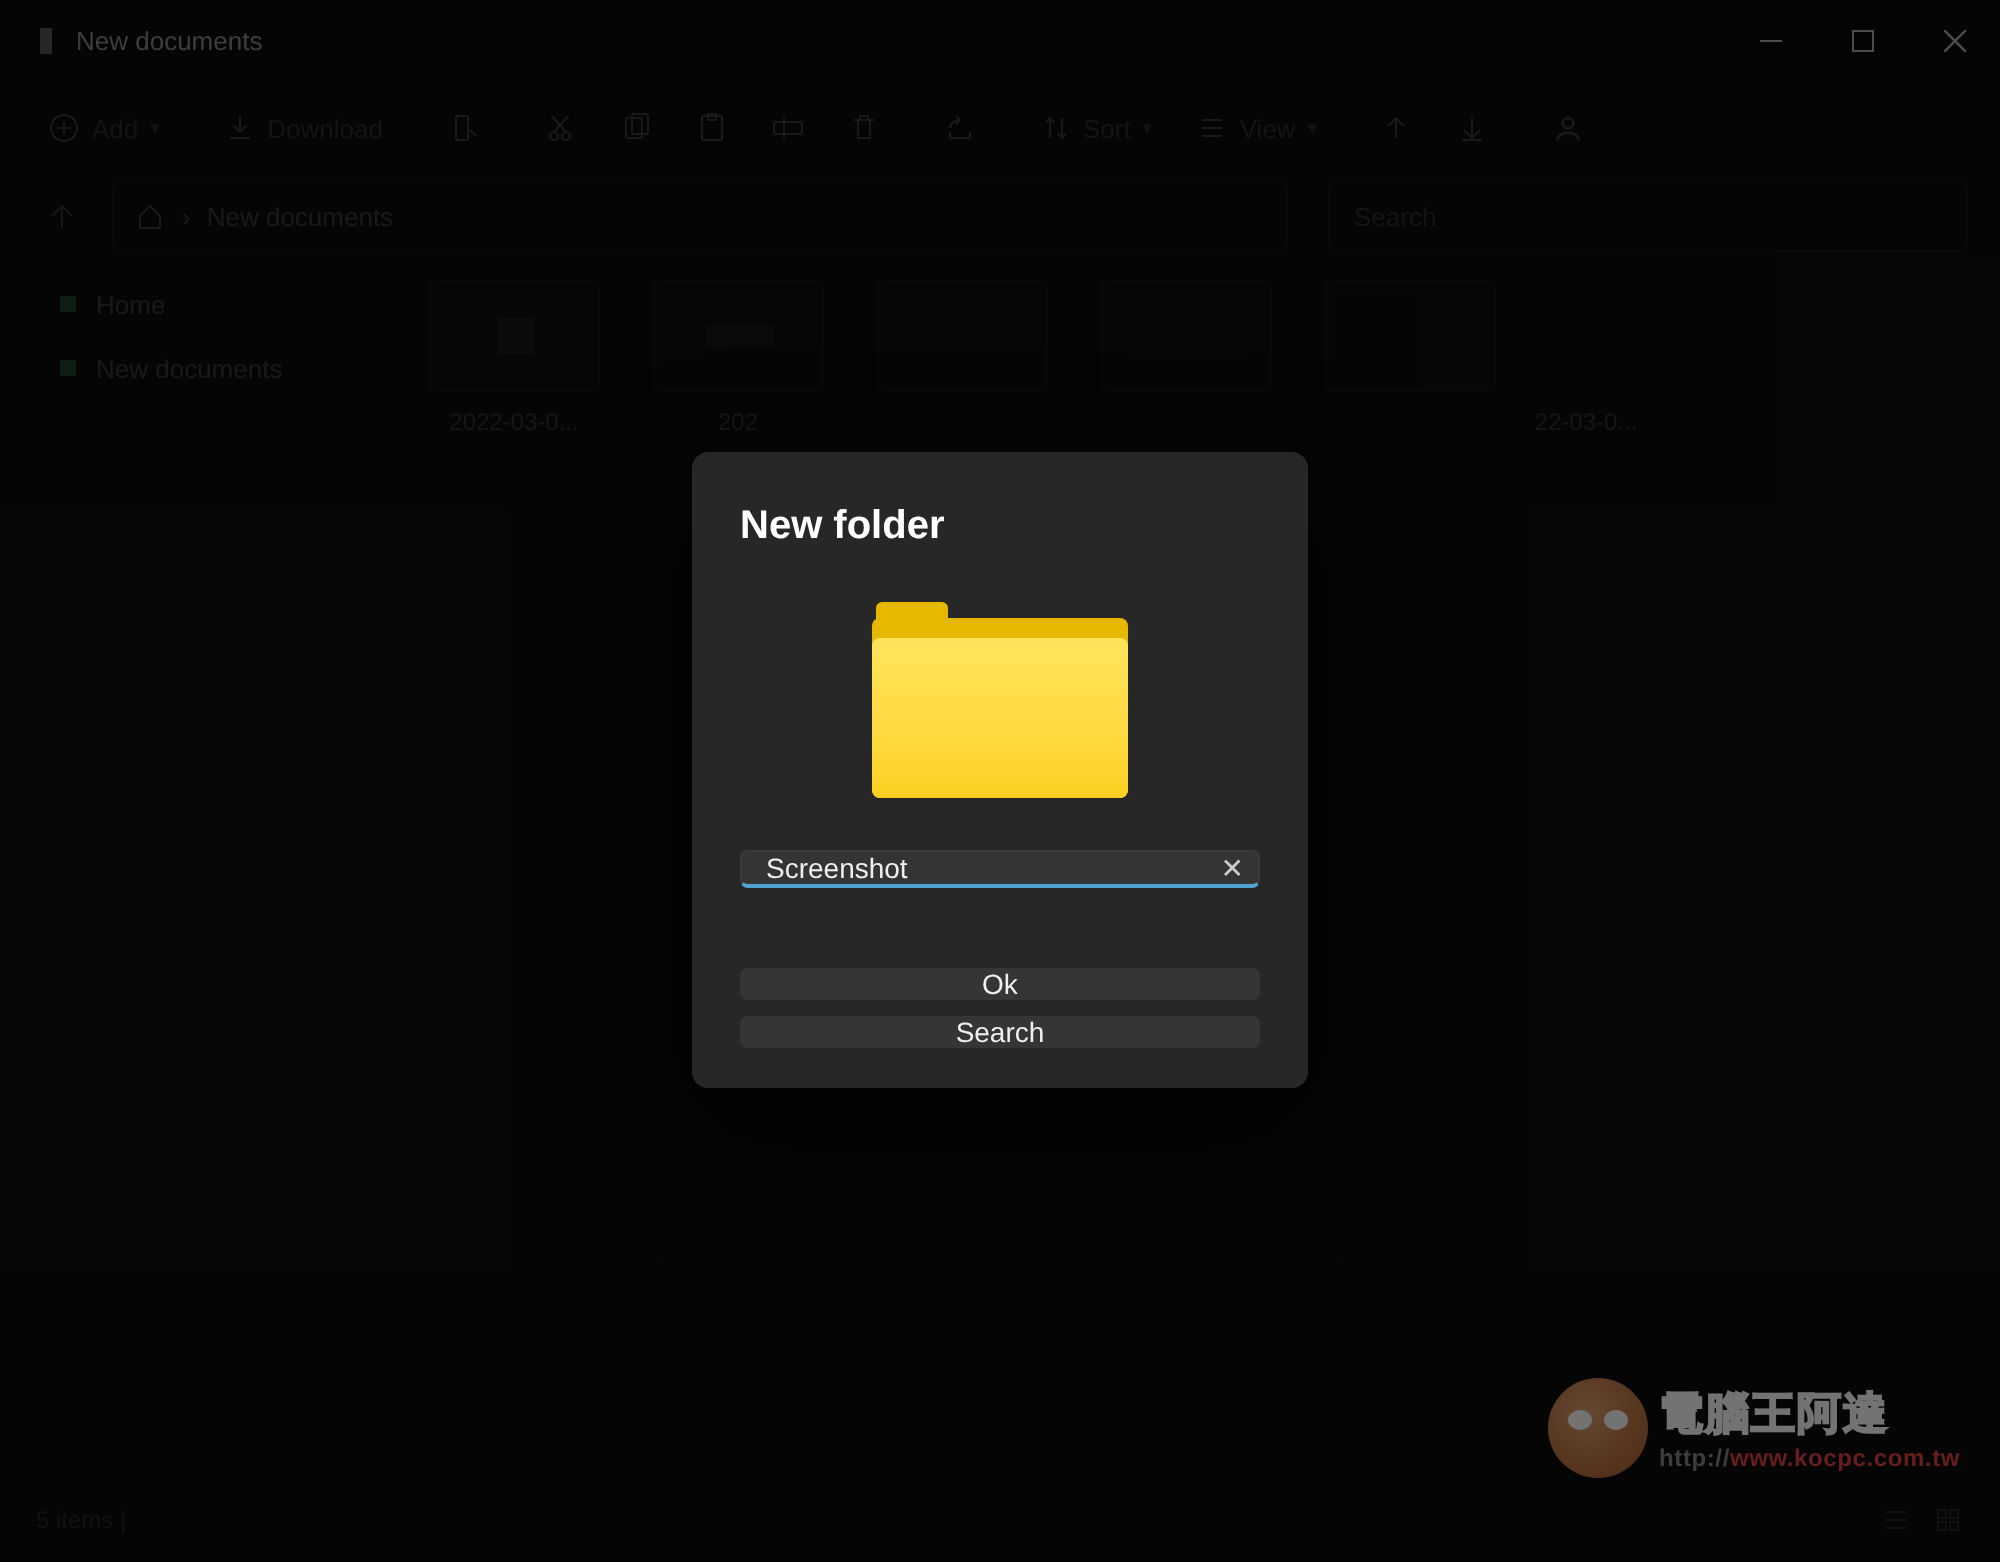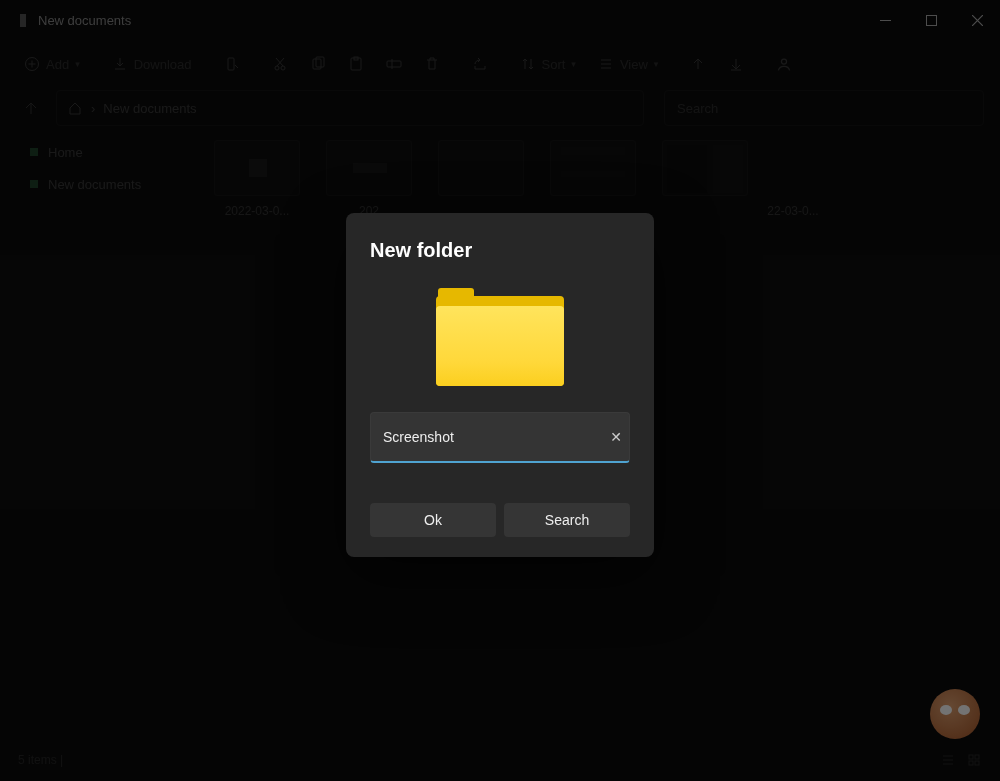--- a/index.html
+++ b/index.html
@@ -191,38 +191,38 @@
     width:128px;height:80px;
     background:linear-gradient(180deg,#ffe45c 0%,#ffd83a 70%,#fbcf1f 100%);
     border-radius:4px;
   }
   .input-wrap {
     position:relative;
     margin-bottom: 40px;
   }
   .input-field {
     width:100%;
-    height:51px;
+    height:19px;
     background:#343434;
     border:1px solid #3a3a3a;
     border-bottom:2px solid #4fa3d1;
     border-radius:4px;
     color:#eee;
     font-size:14px;
     padding:0 32px 0 12px;
     outline:none;
   }
   .clear-x {
     position:absolute;
     right:8px;top:50%;transform:translateY(-50%);
     color:#ccc;font-size:14px;
     cursor:pointer;
   }
   .modal-buttons {
-    display:flex;gap:8px;
+    display:flex;gap:8px;flex-direction:column;
   }
   .mbtn {
     flex:1;height:34px;
     background:#353535;
     border:none;border-radius:4px;
     color:#eee;font-size:14px;
     cursor:pointer;
   }
   
   .watermark {
@@ -491,20 +491,28 @@
           <rect x="8" y="2" width="4" height="4" fill="none" stroke="#555"></rect>
           <rect x="2" y="8" width="4" height="4" fill="none" stroke="#555"></rect>
           <rect x="8" y="8" width="4" height="4" fill="none" stroke="#555"></rect>
         </svg>
     </span>
   </div>
 </div>
 
 <div class="watermark">
   <div class="wm-face"></div>
+  <div class="wm-text">
+    <div class="cn">
+      <span>電腦</span><span class="crown">王</span><span>阿達</span>
+    </div>
+    <div class="url">
+      <span>http://</span><b style="color:#e04040">www.kocpc.com.tw</b>
+    </div>
+  </div>
 </div>
 
 <div class="overlay">
   <div class="modal">
     <div class="modal-title">New folder</div>
     <div class="folder-graphic">
       <div class="fld">
         <div class="fld-tab"></div>
         <div class="fld-back"></div>
         <div class="fld-front"></div>

